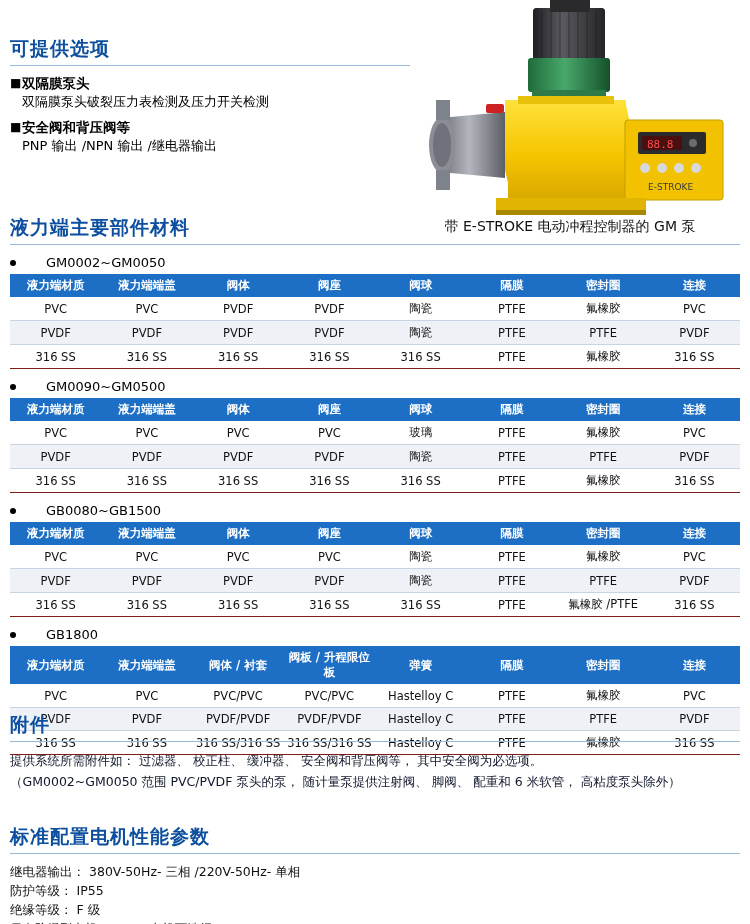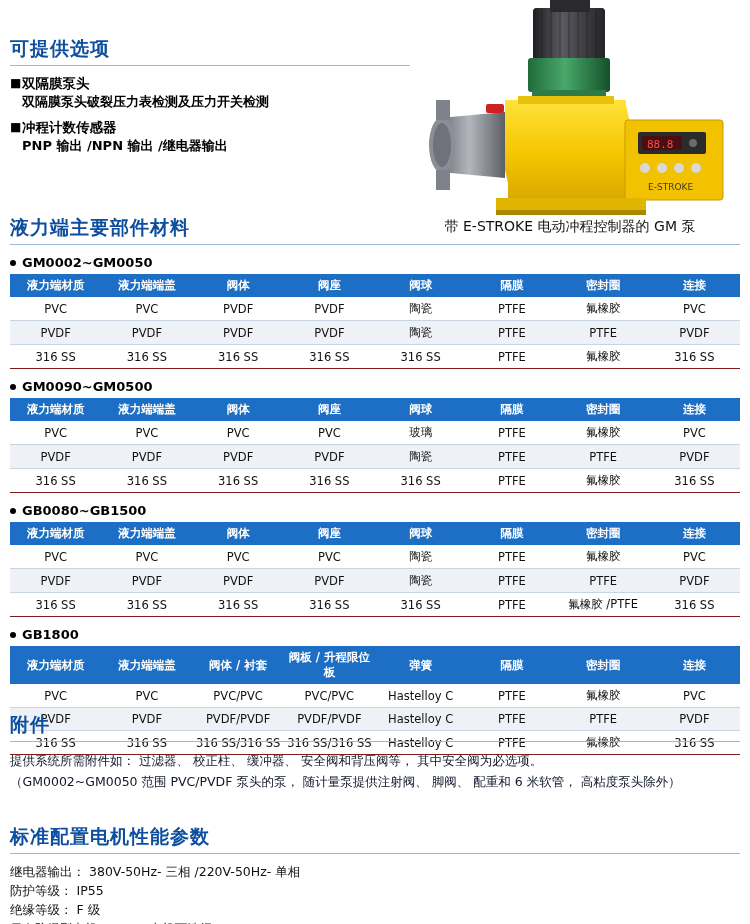--- a/index.html
+++ b/index.html
@@ -54,21 +54,20 @@
   }
   .bullet-text {
     font-size: 13.5px;
     line-height: 18px;
     font-weight: bold;
   }
   .sub-line {
     font-size: 13px;
     line-height: 19px;
     margin-left: 12px;
-    font-weight: bold;
   }
   
   #pump-figure {
     position: absolute;
     left: 400px;
     top: 0px;
     width: 340px;
     height: 240px;
     text-align: center;
   }
@@ -83,24 +82,25 @@
   }
   
   #sec-materials {
     position: absolute;
     left: 10px;
     top: 215px;
     width: 730px;
   }
   .grp-title {
     font-size: 13px;
-    font-weight: bold;
+    font-weight: normal;
     margin: 10px 0 4px 0;
     display: flex;
     align-items: center;
+    gap: 24px;
   }
   .grp-title .dot {
     display: inline-block;
     width: 6px;
     height: 6px;
     background: #000;
     border-radius: 50%;
     margin-right: 6px;
   }
   table.mat {
@@ -164,21 +164,21 @@
     <hr class="rule">
 
     <div class="bullet-row">
       <span class="bullet-dot">■</span>
       <span class="bullet-text">双隔膜泵头</span>
     </div>
     <div class="sub-line">双隔膜泵头破裂压力表检测及压力开关检测</div>
 
     <div class="bullet-row">
       <span class="bullet-dot">■</span>
-      <span class="bullet-text">冲程计数传感器</span>
+      <span class="bullet-text">安全阀和背压阀等</span>
     </div>
     <div class="sub-line">PNP 输出 /NPN 输出 /继电器输出</div>
   </div>
 
   <div id="pump-figure">
     <svg width="340" height="230" viewBox="0 0 340 230">
 
       <rect x="133" y="8" width="72" height="52" rx="4" fill="#3b3b3f"></rect>
       <rect x="133" y="8" width="72" height="52" rx="4" fill="url(#gmot)"></rect>
       <defs>

